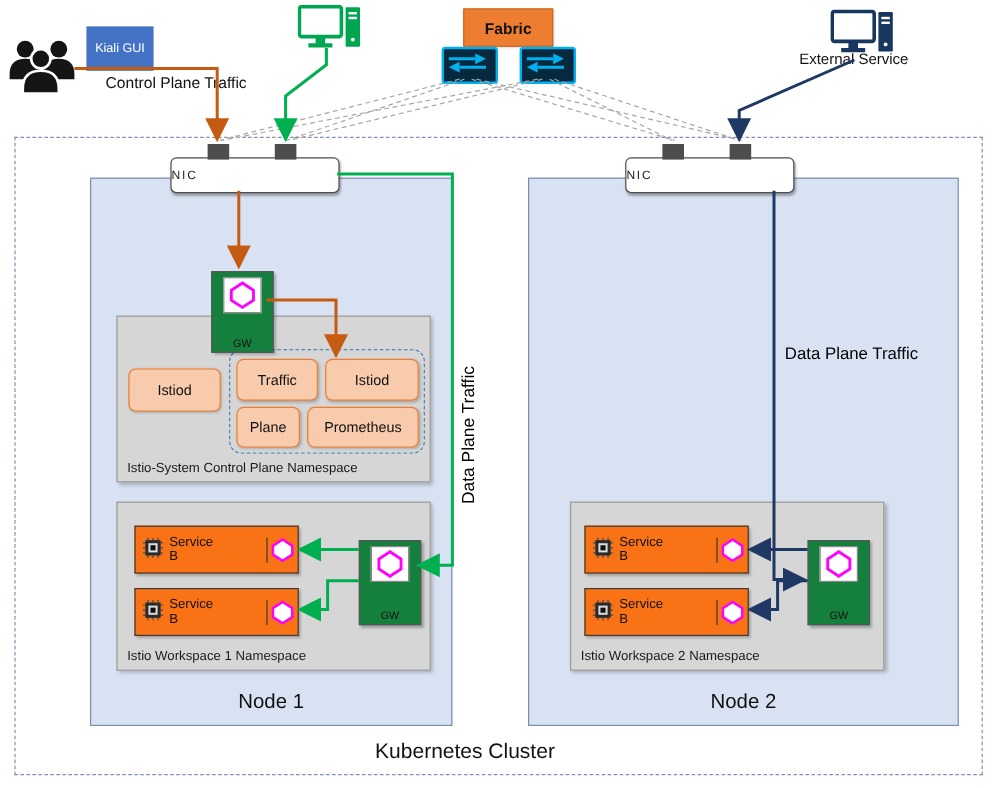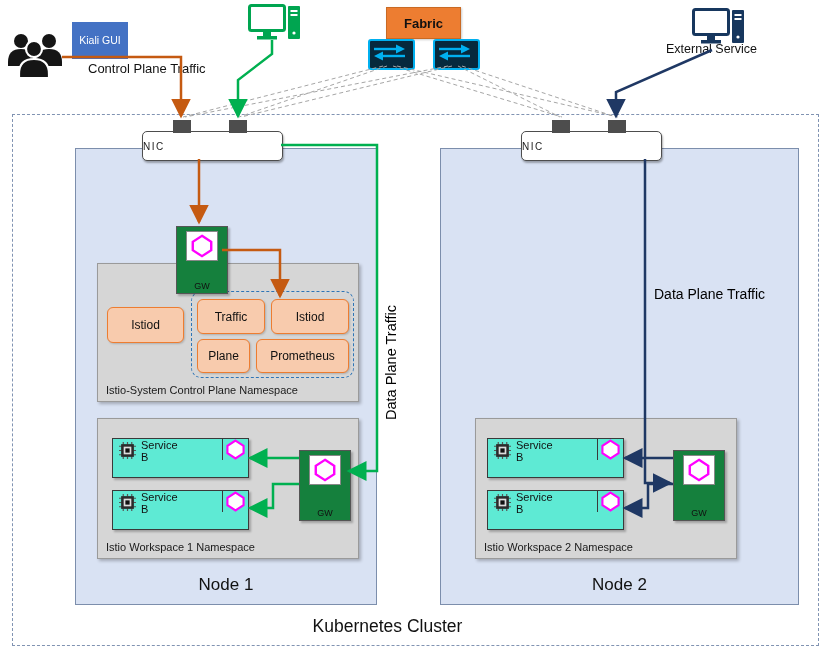--- a/index.html
+++ b/index.html
@@ -23,21 +23,21 @@
          font-size:10px; letter-spacing:1.5px; color:#222; box-shadow:1px 2px 2px rgba(0,0,0,.3); z-index:6; }
   .tab { position:absolute; width:18px; height:13px; background:#4d4d4d; top:-12px; }
 
   
   .box-salmon { background:#F8CBAD; border:1.2px solid #ED7D31; border-radius:6px; display:flex; align-items:center; justify-content:center;
                 font-size:12px; color:#111; box-shadow:1px 1px 2px rgba(0,0,0,.18); z-index:5; }
   .gwbox { background:#15803d; border:1.5px solid #555; display:flex; flex-direction:column; align-items:center; justify-content:space-between;
            padding:4px 2px 2px 2px; box-shadow:2px 2px 2px rgba(0,0,0,.25); z-index:5; }
   .gw-inner { border:1px solid #888; padding:2px 3px; background:#fff; line-height:0; }
   .gw-label { font-size:9px; color:#111; }
-  .svc { background:#5eead4; border:1.5px solid #3a3a3a; display:flex; align-items:flex-start; box-shadow:2px 2px 2px rgba(0,0,0,.25); z-index:5;gap:44px; }
+  .svc { background:#f97316; border:1.5px solid #3a3a3a; display:flex; align-items:center; box-shadow:2px 2px 2px rgba(0,0,0,.25); z-index:5;gap:44px; }
   .svc-left { flex:1; display:flex; align-items:center; gap:5px; padding-left:6px; font-size:11px; color:#111; }
   .svc-right { width:36px; border-left:1.5px solid #3a3a3a; display:flex; align-items:center; justify-content:center; }
 
   
   .kiali-gui { background:#4472C4; color:#fff; font-size:10.5px; line-height:1.3; display:flex; align-items:center; justify-content:center;
                text-align:center; padding:2px; z-index:5; }
   .fabric { background:#ED7D31; border:1px solid #c96a24; display:flex; align-items:center; justify-content:center; font-weight:bold;
             font-size:13px; color:#111; z-index:6; box-shadow:1px 1px 2px rgba(0,0,0,.2); }
   .switch { background:#06293d; border:2px solid #00B0F0; border-radius:3px; z-index:6; line-height:0; }
   .plain-label { font-size:13px; color:#111; white-space:nowrap; z-index:6; }

